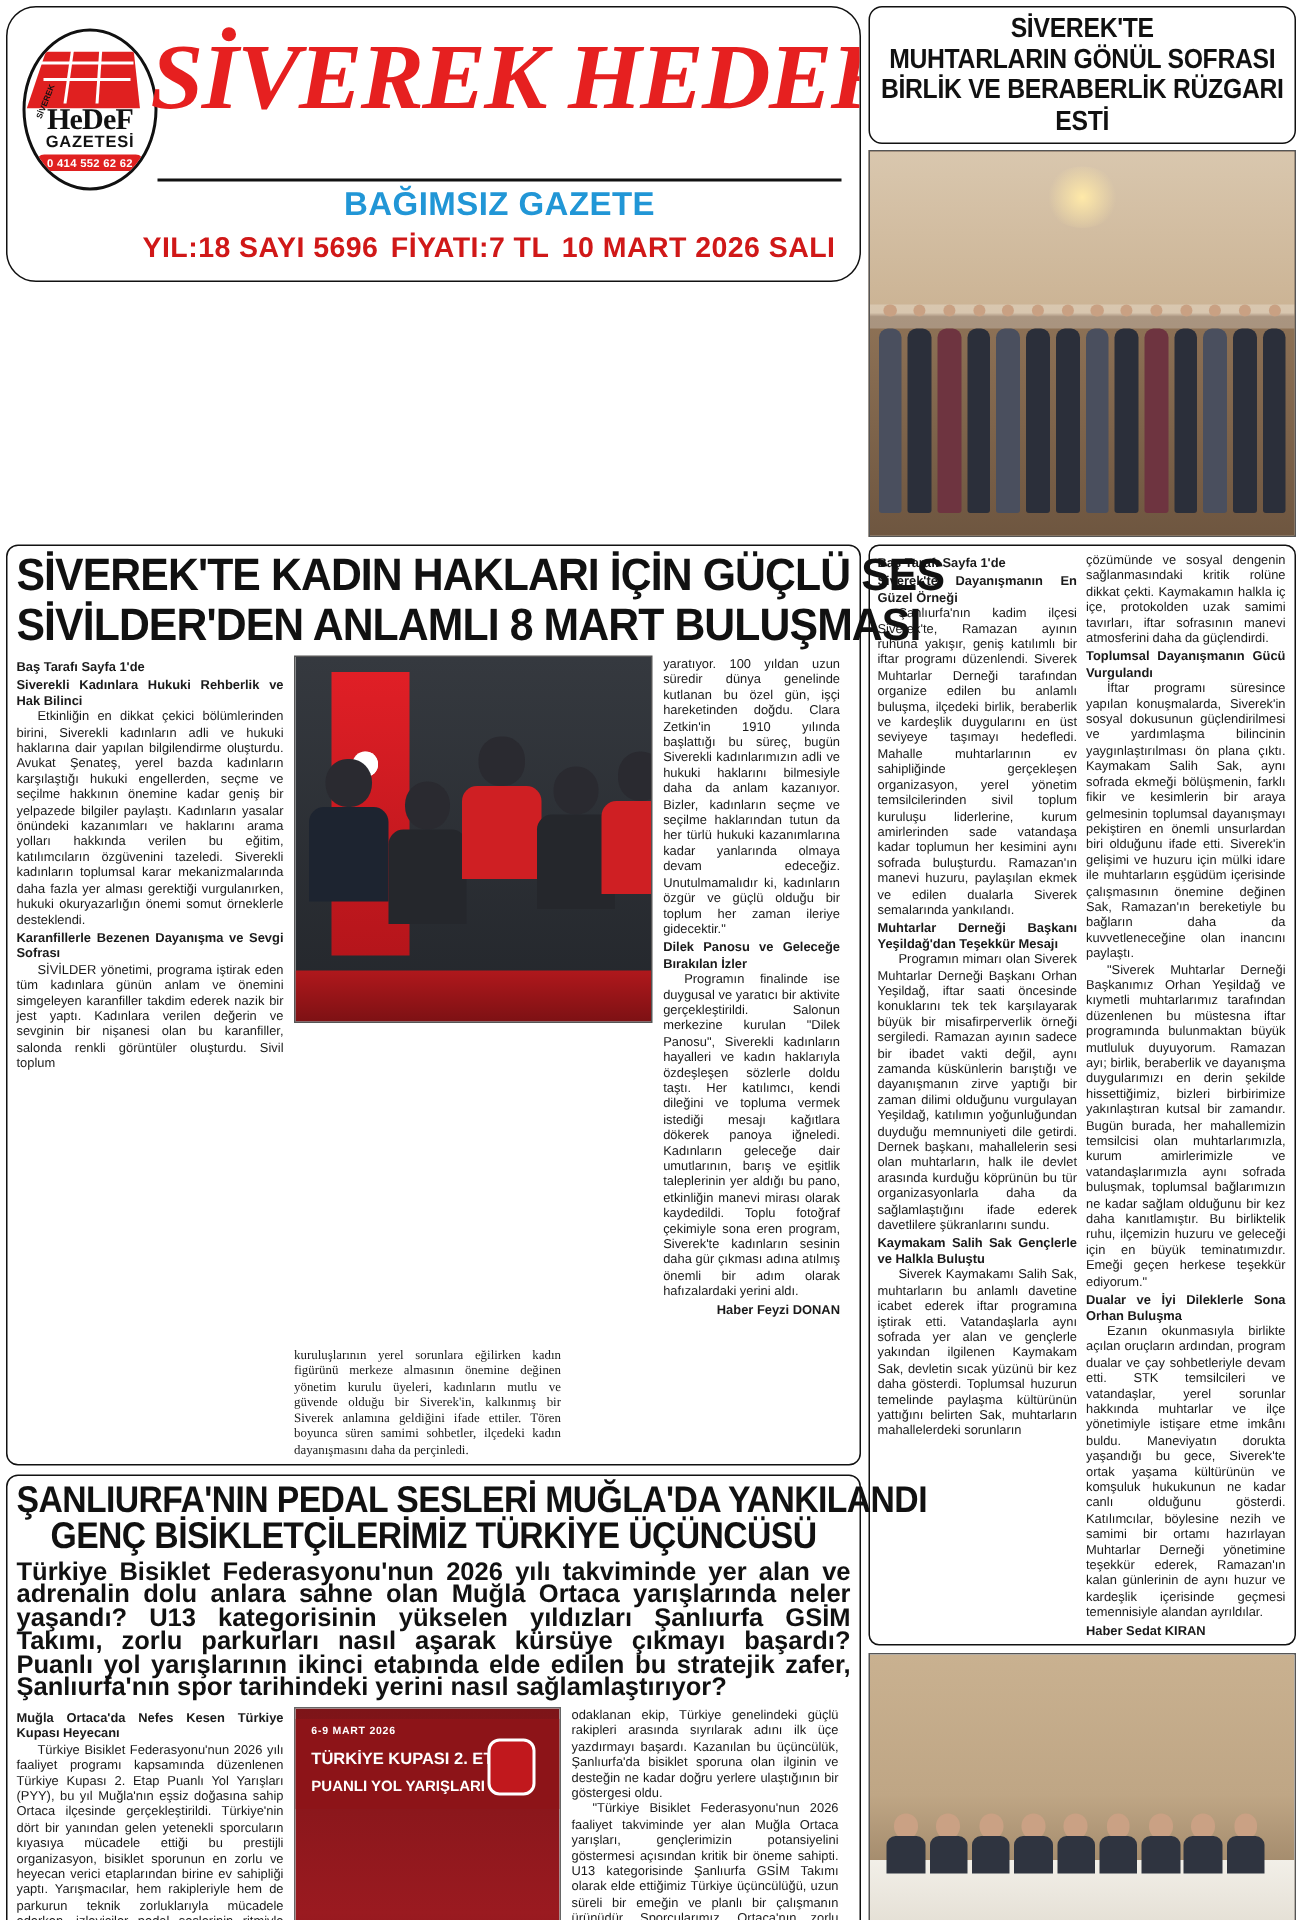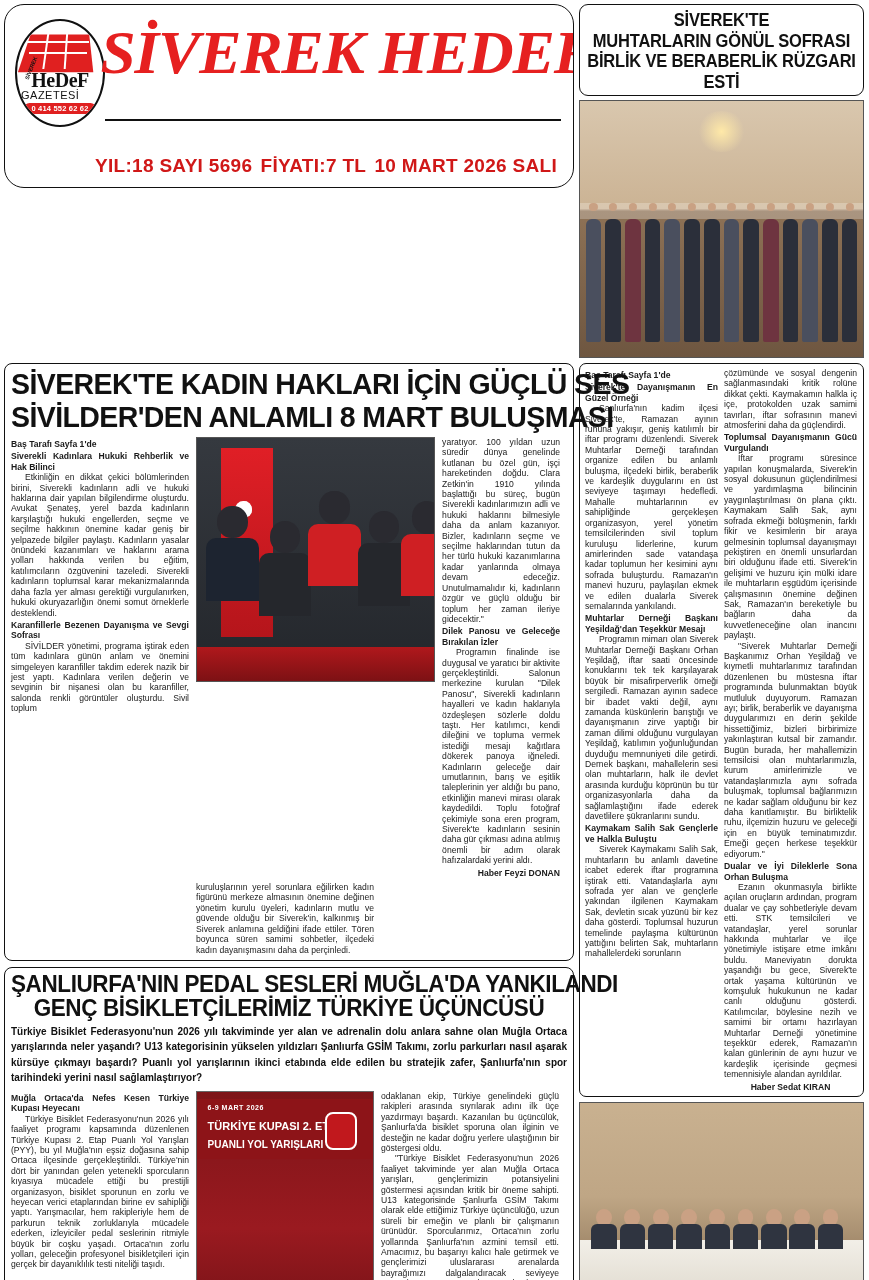--- a/index.html
+++ b/index.html
@@ -16,21 +16,21 @@
   .topwrap{display:flex;gap:5px;align-items:flex-start;}
   .masthead{width:570px;height:184px;position:relative;border:1px solid #111;border-radius:20px;box-sizing:border-box;overflow:hidden;background:#fff;}
 
   .logo{position:absolute;left:10px;top:14px;width:86px;height:108px;}
   .logo .oval{position:absolute;left:0;top:0;width:86px;height:104px;border:2px solid #111;border-radius:50%/50%;background:#fff;overflow:hidden;}
   .logo .roof{position:absolute;left:8px;top:10px;width:66px;height:40px;background:
      linear-gradient(#e02020,#e02020);
      transform:perspective(60px) rotateX(22deg) skewX(-6deg);}
   .logo .roofline{position:absolute;background:#fff;}
   .logo .hedef{position:absolute;left:4px;top:48px;width:78px;text-align:center;font-family:"Liberation Serif",serif;font-weight:bold;font-size:20px;letter-spacing:-0.5px;color:#111;}
-  .logo .gaz{position:absolute;left:4px;top:68px;width:56px;text-align:center;font-weight:normal;font-size:11px;letter-spacing:0.5px;color:#111;}
+  .logo .gaz{position:absolute;left:4px;top:68px;width:78px;text-align:center;font-weight:bold;font-size:11px;letter-spacing:0.5px;color:#111;}
   .logo .phone{position:absolute;left:7px;top:82px;width:72px;text-align:center;font-weight:bold;font-size:7.5px;color:#fff;background:#e02020;border-radius:7px;padding:1px 0;letter-spacing:0.2px;}
   .logo .sideword{position:absolute;left:2px;top:44px;font-size:5.5px;font-weight:bold;transform:rotate(-68deg);color:#111;}
 
   .mast-title{
     position:absolute;left:100px;top:18px;width:462px;
     font-family:"Liberation Serif",serif;
     font-weight:bold;font-style:italic;
     font-size:62px;line-height:58px;
     color:#e62020;letter-spacing:-1px;
     text-align:center;
@@ -70,21 +70,21 @@
   .artcol .nofirst{text-indent:0;}
 
   .photo{border:1px solid #666;box-sizing:border-box;overflow:hidden;position:relative;}
 
   .bigphoto1{width:360px;height:245px;position:relative;overflow:hidden;border:1px solid #555;box-sizing:border-box;}
 
   
   .cyc{border:1px solid #111;border-radius:8px;box-sizing:border-box;margin-top:6px;padding:4px 6px 6px 6px;}
   .cyc h2{margin:0;font-size:22.5px;line-height:24px;font-weight:bold;letter-spacing:-0.4px;text-align:center;
     transform:scaleY(1.1);white-space:nowrap;}
-  .cyc .deck{margin-top:4px;font-size:10px;line-height:15.5px;font-weight:bold;text-align:justify;color:#111;}
+  .cyc .deck{margin-top:4px;font-size:17px;line-height:15.5px;font-weight:bold;text-align:justify;color:#111;}
 
   
   .rbox{border:1px solid #111;border-radius:7px;box-sizing:border-box;padding:4px 5px;margin-top:5px;}
   .rcols{display:flex;gap:6px;}
   .rcol{width:133px;}
 
   .rphoto2{width:285px;height:210px;margin-top:5px;border:1px solid #555;box-sizing:border-box;overflow:hidden;position:relative;}
 
   
   .ph-sky{position:absolute;inset:0;}
@@ -141,20 +141,21 @@
           <div class="hedef">HeDeF</div>
           <div class="gaz">GAZETESİ</div>
           <div class="phone">0 414 552 62 62</div>
           <div class="sideword">SİVEREK</div>
         </div>
       </div>
 
       <div class="mast-title">SİVEREK HEDEF GAZETESİ</div>
       <div class="mast-rule"></div>
       <div class="mast-sub">
+        <span>BAĞIMSIZ GAZETE</span>
       </div>
       <div class="mast-meta">
         <span class="m1">YIL:18  SAYI 5696</span>
         <span class="m2">FİYATI:7 TL</span>
         <span class="m3">10 MART 2026 SALI</span>
       </div>
     </div>
 
     <div>
       <div class="rtophead">
@@ -231,21 +232,21 @@
                 </div>
                 <div style="position:absolute;left:0;right:0;bottom:0;height:14%;background:linear-gradient(#b0181c,#7d1114);"></div>
               </div>
               <div class="col artcol" style="width:178px;">
                 <p class="nofirst">yaratıyor. 100 yıldan uzun süredir dünya genelinde kutlanan bu özel gün, işçi hareketinden doğdu. Clara Zetkin'in 1910 yılında başlattığı bu süreç, bugün Siverekli kadınlarımızın adli ve hukuki haklarını bilmesiyle daha da anlam kazanıyor. Bizler, kadınların seçme ve seçilme haklarından tutun da her türlü hukuki kazanımlarına kadar yanlarında olmaya devam edeceğiz. Unutulmamalıdır ki, kadınların özgür ve güçlü olduğu bir toplum her zaman ileriye gidecektir."</p>
                 <p class="sub">Dilek Panosu ve Geleceğe Bırakılan İzler</p>
                 <p>Programın finalinde ise duygusal ve yaratıcı bir aktivite gerçekleştirildi. Salonun merkezine kurulan "Dilek Panosu", Siverekli kadınların hayalleri ve kadın haklarıyla özdeşleşen sözlerle doldu taştı. Her katılımcı, kendi dileğini ve topluma vermek istediği mesajı kağıtlara dökerek panoya iğneledi. Kadınların geleceğe dair umutlarının, barış ve eşitlik taleplerinin yer aldığı bu pano, etkinliğin manevi mirası olarak kaydedildi. Toplu fotoğraf çekimiyle sona eren program, Siverek'te kadınların sesinin daha gür çıkması adına atılmış önemli bir adım olarak hafızalardaki yerini aldı.</p>
                 <p class="sub" style="text-align:right;">Haber Feyzi DONAN</p>
               </div>
             </div>
-            <div class="artcol" style="margin-top:4px;width:178px;">
+            <div class="artcol" style="margin-top:20px;width:178px;font-family:Liberation Serif, serif;">
               <p class="nofirst">kuruluşlarının yerel sorunlara eğilirken kadın figürünü merkeze almasının önemine değinen yönetim kurulu üyeleri, kadınların mutlu ve güvende olduğu bir Siverek'in, kalkınmış bir Siverek anlamına geldiğini ifade ettiler. Tören boyunca süren samimi sohbetler, ilçedeki kadın dayanışmasını daha da perçinledi.</p>
             </div>
           </div>
         </div>
       </div>
 
       <div class="cyc">
         <h2>ŞANLIURFA'NIN PEDAL SESLERİ MUĞLA'DA YANKILANDI</h2>
         <h2>GENÇ BİSİKLETÇİLERİMİZ TÜRKİYE ÜÇÜNCÜSÜ</h2>
         <div class="deck">Türkiye Bisiklet Federasyonu'nun 2026 yılı takviminde yer alan ve adrenalin dolu anlara sahne olan Muğla Ortaca yarışlarında neler yaşandı? U13 kategorisinin yükselen yıldızları Şanlıurfa GSİM Takımı, zorlu parkurları nasıl aşarak kürsüye çıkmayı başardı? Puanlı yol yarışlarının ikinci etabında elde edilen bu stratejik zafer, Şanlıurfa'nın spor tarihindeki yerini nasıl sağlamlaştırıyor?</div>
@@ -296,21 +297,21 @@
             <p class="sub">Kaymakam Salih Sak Gençlerle ve Halkla Buluştu</p>
             <p>Siverek Kaymakamı Salih Sak, muhtarların bu anlamlı davetine icabet ederek iftar programına iştirak etti. Vatandaşlarla aynı sofrada yer alan ve gençlerle yakından ilgilenen Kaymakam Sak, devletin sıcak yüzünü bir kez daha gösterdi. Toplumsal huzurun temelinde paylaşma kültürünün yattığını belirten Sak, muhtarların mahallelerdeki sorunların</p>
           </div>
           <div class="rcol artcol">
             <p class="nofirst">çözümünde ve sosyal dengenin sağlanmasındaki kritik rolüne dikkat çekti. Kaymakamın halkla iç içe, protokolden uzak samimi tavırları, iftar sofrasının manevi atmosferini daha da güçlendirdi.</p>
             <p class="sub">Toplumsal Dayanışmanın Gücü Vurgulandı</p>
             <p>İftar programı süresince yapılan konuşmalarda, Siverek'in sosyal dokusunun güçlendirilmesi ve yardımlaşma bilincinin yaygınlaştırılması ön plana çıktı. Kaymakam Salih Sak, aynı sofrada ekmeği bölüşmenin, farklı fikir ve kesimlerin bir araya gelmesinin toplumsal dayanışmayı pekiştiren en önemli unsurlardan biri olduğunu ifade etti. Siverek'in gelişimi ve huzuru için mülki idare ile muhtarların eşgüdüm içerisinde çalışmasının önemine değinen Sak, Ramazan'ın bereketiyle bu bağların daha da kuvvetleneceğine olan inancını paylaştı.</p>
             <p>"Siverek Muhtarlar Derneği Başkanımız Orhan Yeşildağ ve kıymetli muhtarlarımız tarafından düzenlenen bu müstesna iftar programında bulunmaktan büyük mutluluk duyuyorum. Ramazan ayı; birlik, beraberlik ve dayanışma duygularımızı en derin şekilde hissettiğimiz, bizleri birbirimize yakınlaştıran kutsal bir zamandır. Bugün burada, her mahallemizin temsilcisi olan muhtarlarımızla, kurum amirlerimizle ve vatandaşlarımızla aynı sofrada buluşmak, toplumsal bağlarımızın ne kadar sağlam olduğunu bir kez daha kanıtlamıştır. Bu birliktelik ruhu, ilçemizin huzuru ve geleceği için en büyük teminatımızdır. Emeği geçen herkese teşekkür ediyorum."</p>
             <p class="sub">Dualar ve İyi Dileklerle Sona Orhan Buluşma</p>
             <p>Ezanın okunmasıyla birlikte açılan oruçların ardından, program dualar ve çay sohbetleriyle devam etti. STK temsilcileri ve vatandaşlar, yerel sorunlar hakkında muhtarlar ve ilçe yönetimiyle istişare etme imkânı buldu. Maneviyatın dorukta yaşandığı bu gece, Siverek'te ortak yaşama kültürünün ve komşuluk hukukunun ne kadar canlı olduğunu gösterdi. Katılımcılar, böylesine nezih ve samimi bir ortamı hazırlayan Muhtarlar Derneği yönetimine teşekkür ederek, Ramazan'ın kalan günlerinin de aynı huzur ve kardeşlik içerisinde geçmesi temennisiyle alandan ayrıldılar.</p>
-            <p class="sub" style="text-align:center;">Haber Sedat KIRAN</p>
+            <p class="sub" style="text-align:left;">Haber Sedat KIRAN</p>
           </div>
         </div>
       </div>
 
       <div class="rphoto2">
         <div class="iftar"></div>
         <div class="tablerow"></div>
         <div class="sitter" style="left:4%;">
             <div class="hh"></div>
             <div class="bb"></div>

